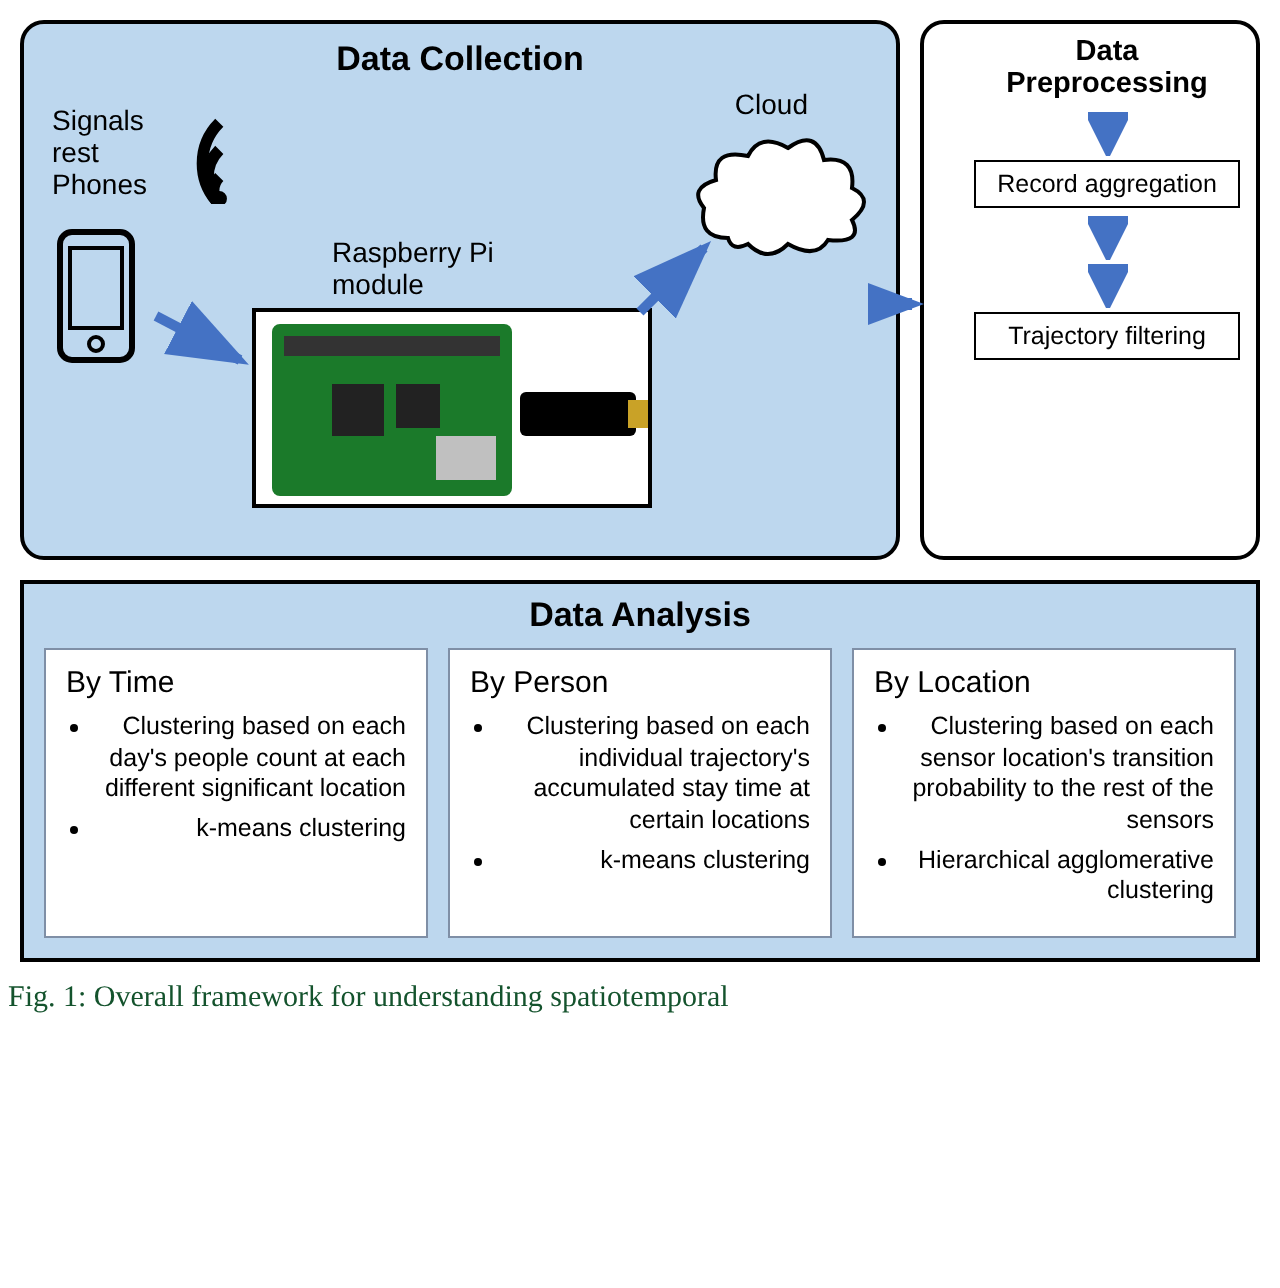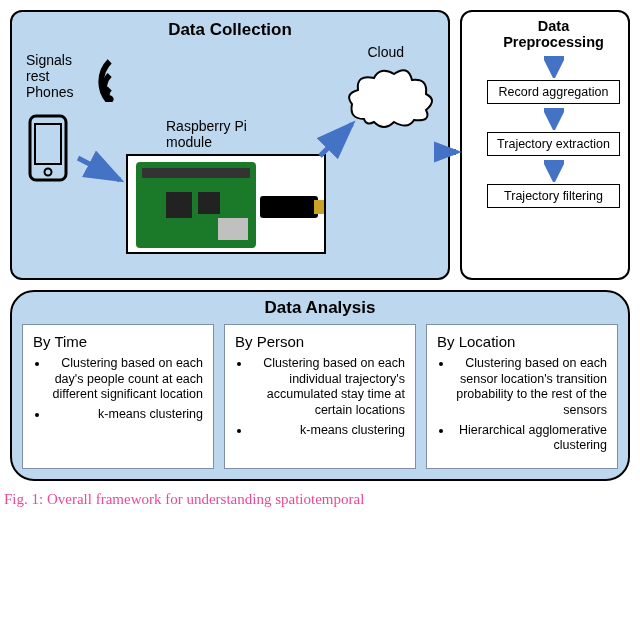--- a/index.html
+++ b/index.html
@@ -144,21 +144,21 @@
     margin-bottom: 2px;
   }
 
   .analysis-wrap {
     margin-top: 10px;
   }
   .data-analysis {
     background: #bdd7ee;
     padding: 6px 10px 10px 10px;
     border: 2px solid #000;
-    border-radius: 24px;
+    border-radius: 0;
   }
   .da-title {
     font-weight:700;
     font-size:17px;
     text-align:center;
     margin-bottom:6px;
   }
   .da-cols {
     display:flex;
     gap:10px;
@@ -179,21 +179,21 @@
     padding-left: 16px;
     font-size: 12.5px;
     line-height: 1.25;
   }
   .da-card li { margin-bottom: 4px; text-align: right; }
 
   .caption {
     font-family: "Times New Roman", serif;
     font-size: 15px;
     padding: 10px 4px 0 4px;
-    color:#ec4899;
+    color:#14532d;
   }
 
   
   .conn-top { position:absolute; top: 140px; left: 434px; }
   .conn-down { position:absolute; top: 290px; left: 300px; }
 
 </style>
 </head>
 <body>
 
@@ -266,21 +266,20 @@
             </defs>
             <line x1="10" y1="2" x2="10" y2="16" stroke="#4472c4" stroke-width="4" marker-end="url(#da1)"></line>
           </svg>
       </div>
       <div class="dp-step">Record aggregation</div>
       <div class="dp-arrow">
         <svg width="20" height="22">
             <line x1="10" y1="2" x2="10" y2="16" stroke="#4472c4" stroke-width="4" marker-end="url(#da1)"></line>
           </svg>
       </div>
-      <div class="dp-step">Trajectory extraction</div>
       <div class="dp-arrow">
         <svg width="20" height="22">
             <line x1="10" y1="2" x2="10" y2="16" stroke="#4472c4" stroke-width="4" marker-end="url(#da1)"></line>
           </svg>
       </div>
       <div class="dp-step">Trajectory filtering</div>
     </div>
   </div>
 
   <svg class="conn-top" width="30" height="24">

